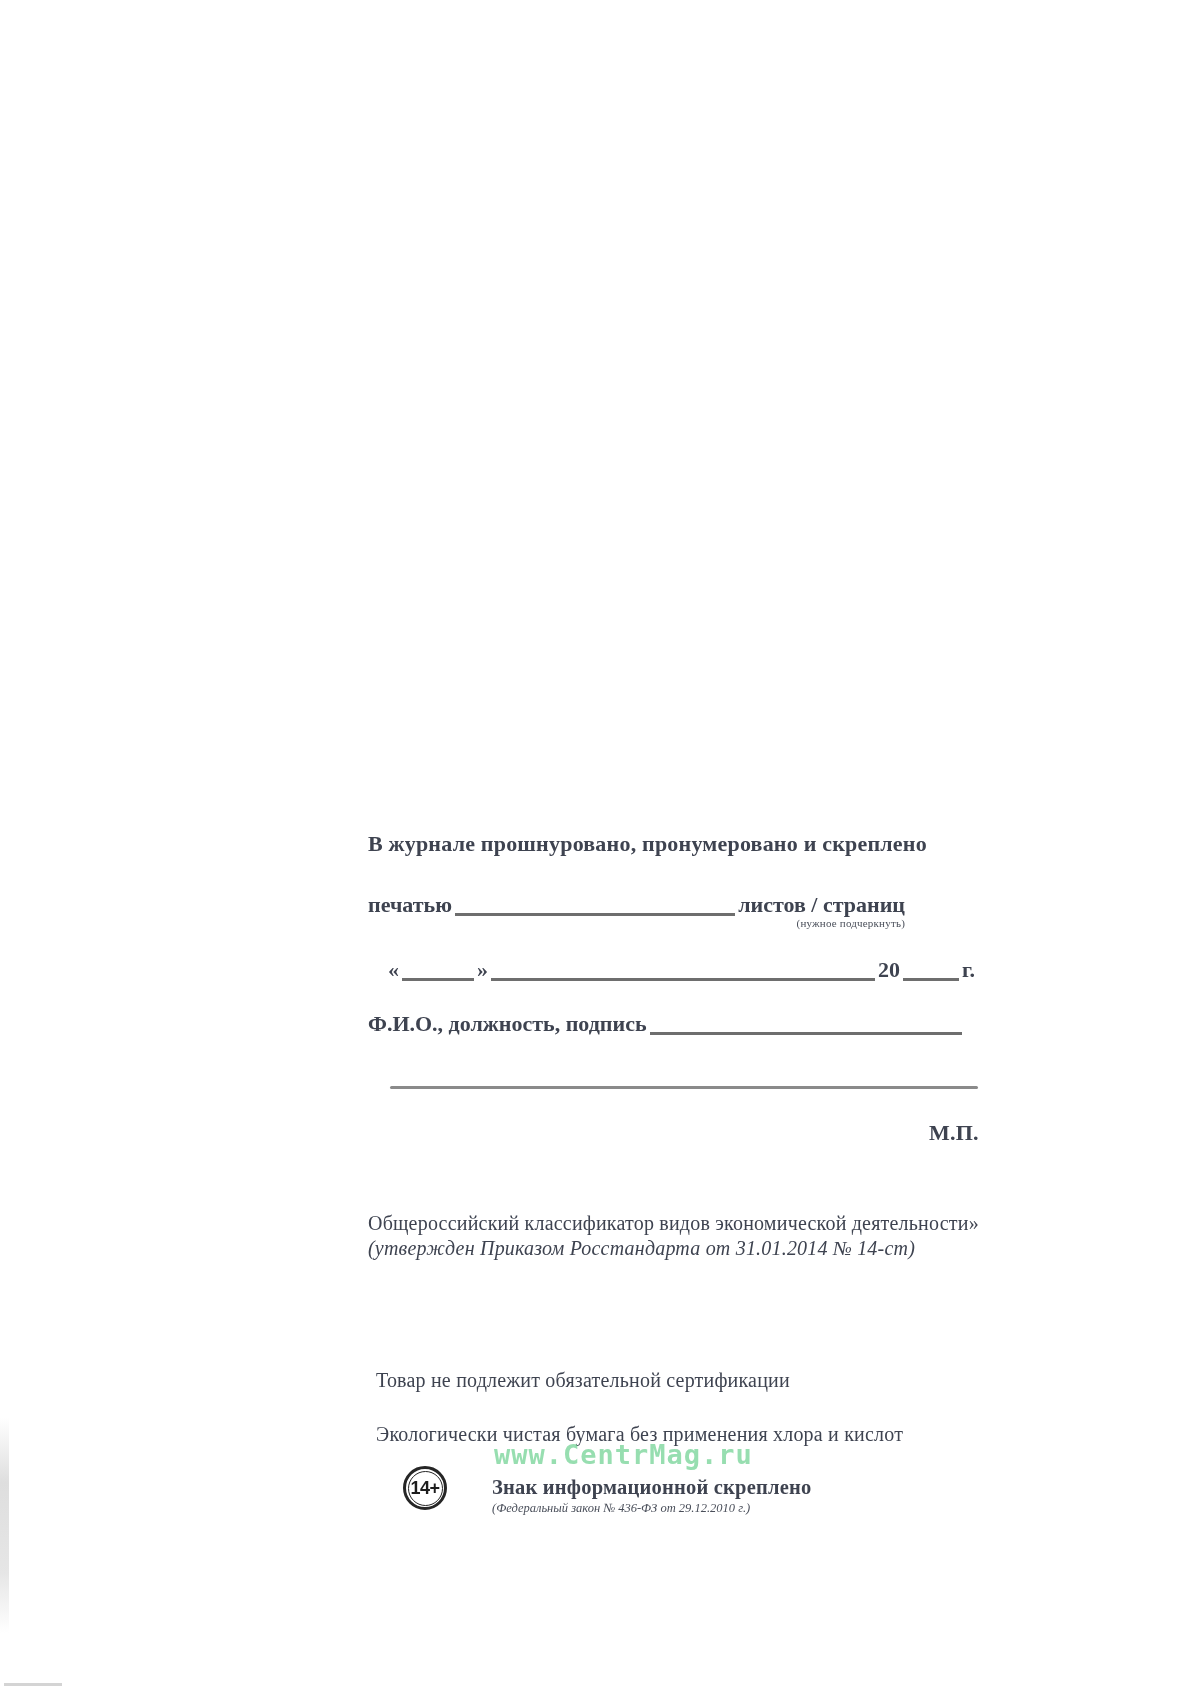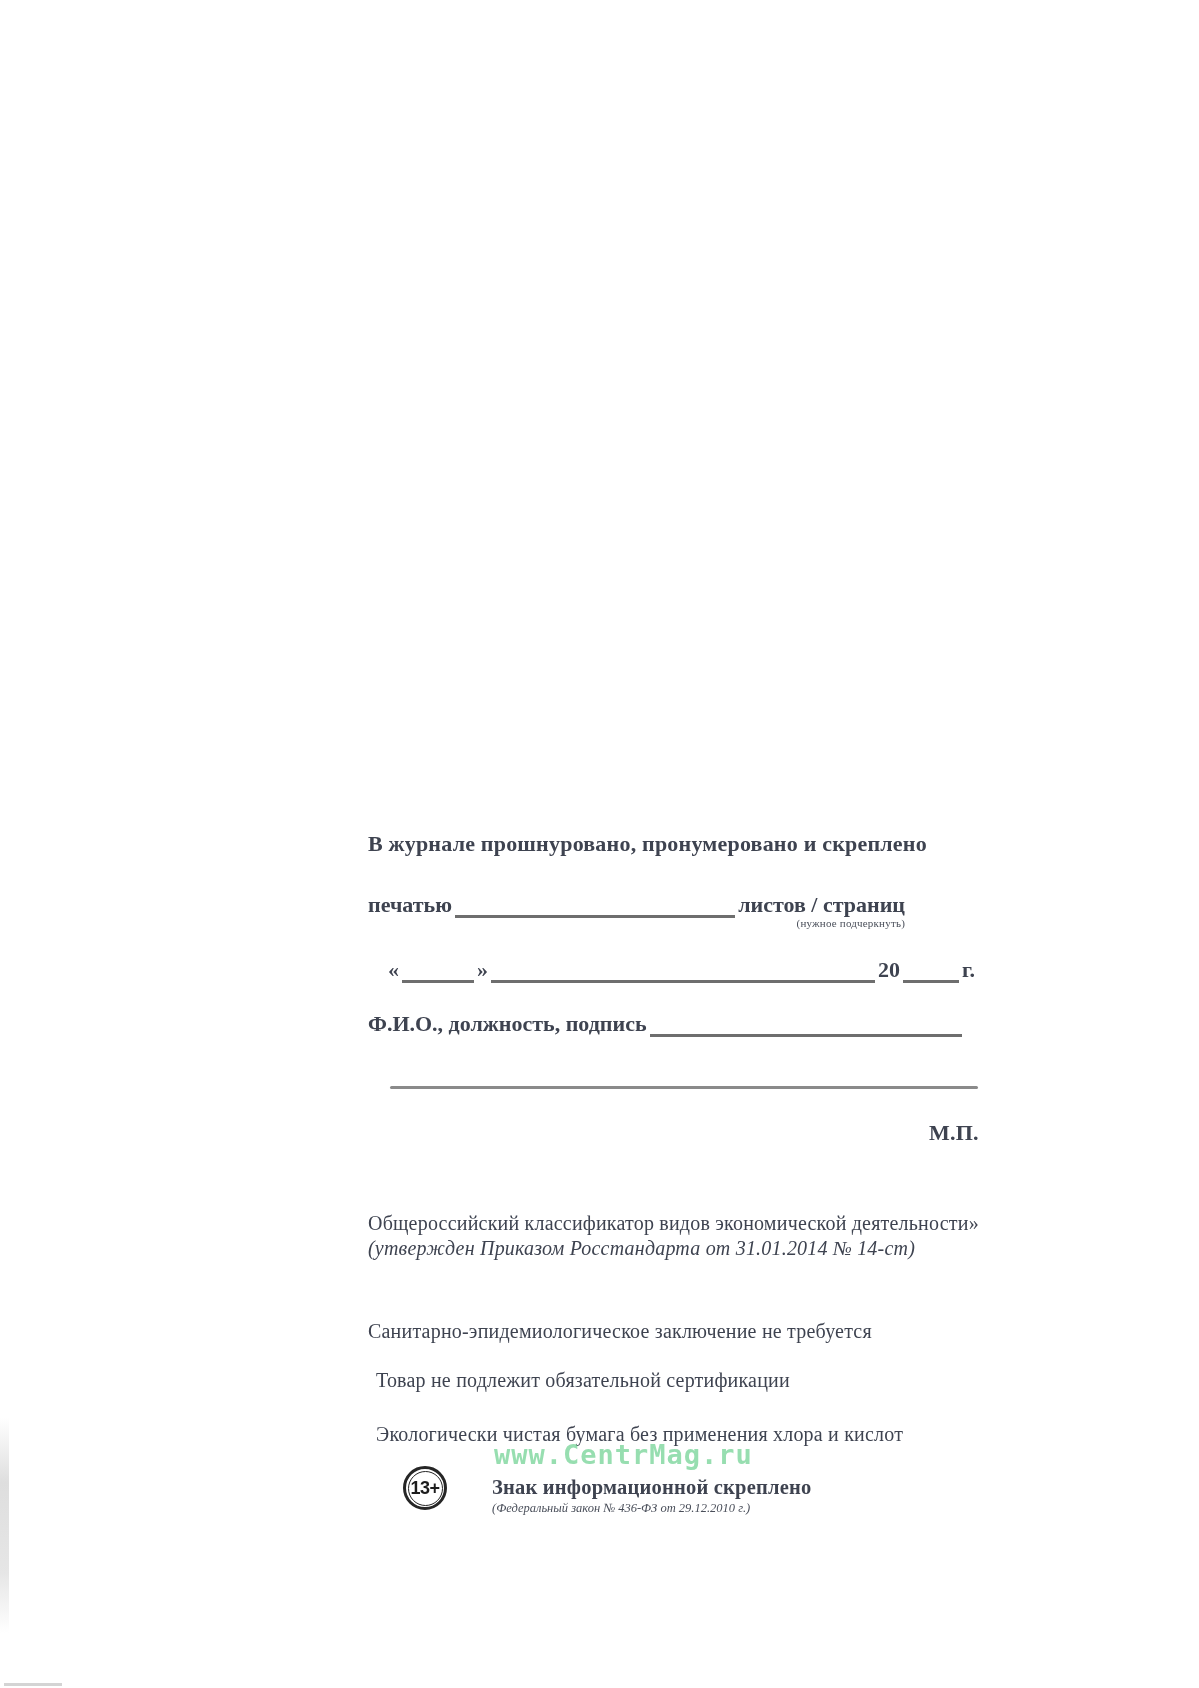--- a/index.html
+++ b/index.html
@@ -8,21 +8,21 @@
     width:1038px; height:1688px;
     background:#ffffff;
     font-family:"Liberation Serif", serif;
     color:#3e4350;
     overflow:hidden;
   }
   .abs { position:absolute; }
 
   
   .form-line { font-weight:bold; font-size:22px; letter-spacing:0.2px; white-space:nowrap; }
-  .flex-line { display:flex; align-items:flex-end; font-weight:bold; font-size:22px; }
+  .flex-line { display:flex; align-items:center; font-weight:bold; font-size:22px; }
   .flex-line .txt { white-space:nowrap; }
   .blank {
     display:inline-block;
     border-bottom:3px solid #6e6e6e;
     height:0.82em;
     flex:1 1 auto;
     margin:0 3px;
   }
   .blank.fixed { flex:0 0 auto; }
 
@@ -107,29 +107,28 @@
 
   <div class="abs hr-line" style="left:390px; top:1086px; width:588px;"></div>
 
   <div class="abs form-line" style="left:929px; top:1120px;">М.П.</div>
 
   <div class="abs para" style="left:368px; top:1211px;">
     <div>Общероссийский классификатор видов экономической деятельности»</div>
     <div class="it">(утвержден Приказом Росстандарта от 31.01.2014 № 14-ст)</div>
   </div>
 
-  <div class="abs single" style="left:368px; top:1320px;">Санитарно-эпидемиологическое заключение не требуется</div>
 
   <div class="abs single" style="left:376px; top:1423px;">Экологически чистая бумага без применения хлора и кислот</div>
 
   <div class="abs single" style="left:376px; top:1369px;">Товар не подлежит обязательной сертификации</div>
 
   <div class="abs watermark" style="left: 494px; top: 1439px; color: rgba(125, 214, 156, 0.8);">www.CentrMag.ru</div>
 
   <div class="abs badge-outer" style="left:403px; top:1466px;">
-    <div class="badge-inner">13+</div>
+    <div class="badge-inner">14+</div>
   </div>
   <div class="abs" style="left:492px; top:1476px;">
     <div class="badge-title">Знак информационной скреплено</div>
     <div class="badge-law">(Федеральный закон № 436-ФЗ от 29.12.2010 г.)</div>
   </div>
 
 </div>
 
 </body></html>

